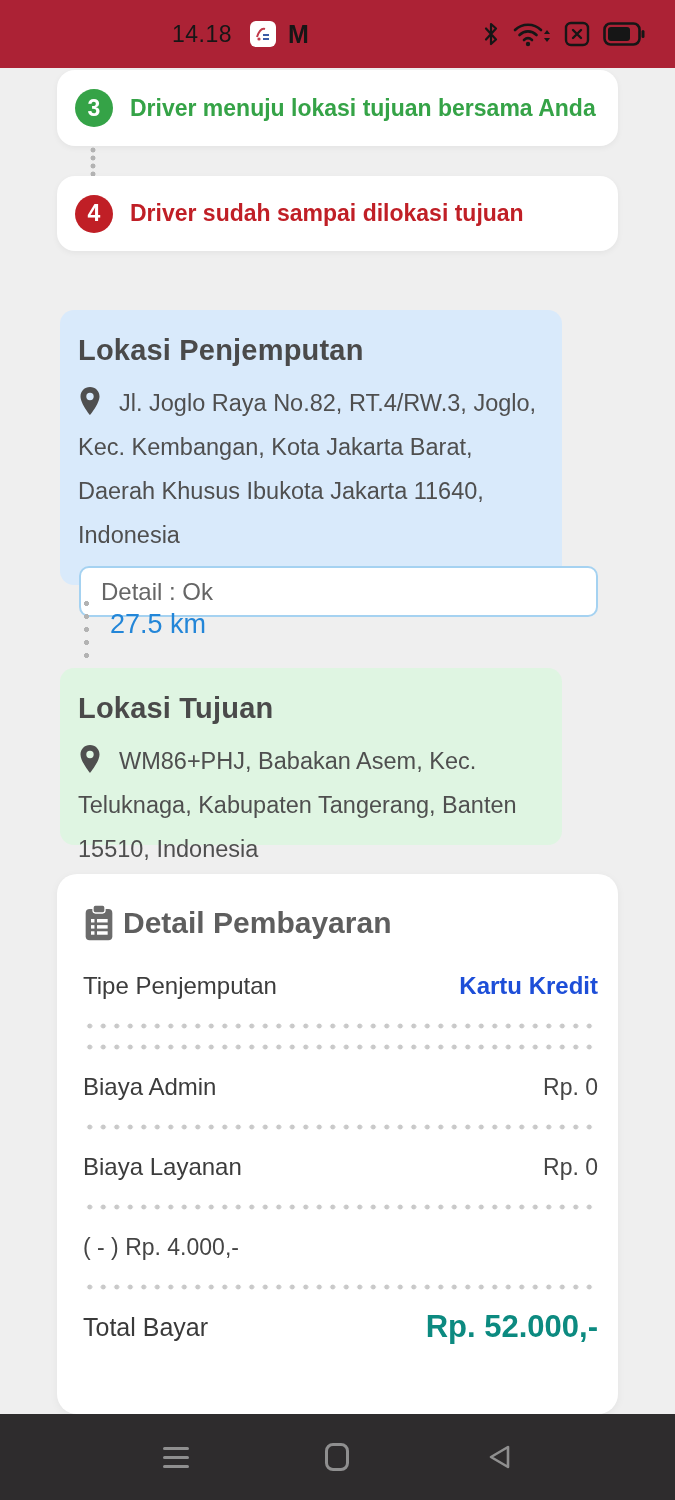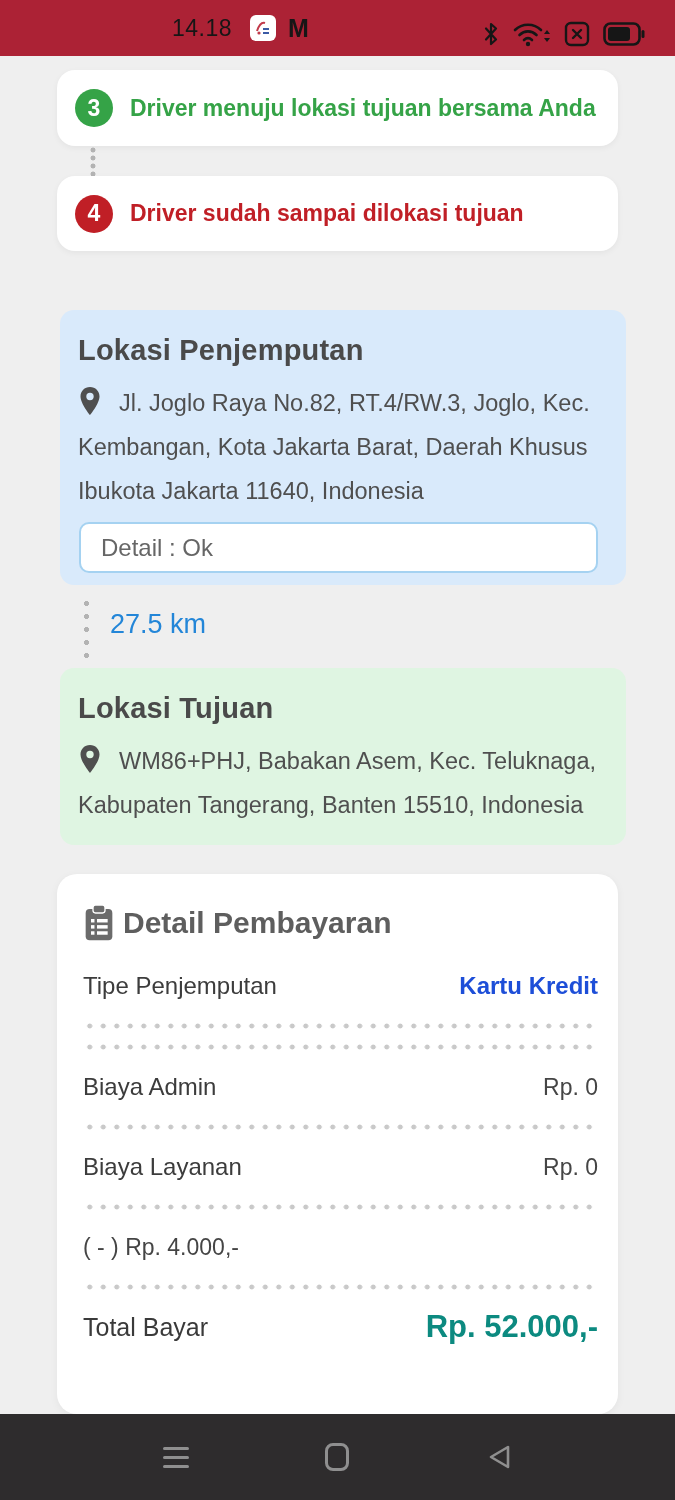--- a/index.html
+++ b/index.html
@@ -5,21 +5,21 @@
   * { margin:0; padding:0; box-sizing:border-box; }
   html,body { background:#d9d9d9; }
   body { font-family:"Liberation Sans", sans-serif; }
   .screen {
     position:relative; width:675px; height:1500px; margin:0 auto;
     background:var(--c-page-bg,#EFEFEF); overflow:hidden;
   }
 
   
   .statusbar {
-    position:absolute; left:0; top:0; width:675px; height:56px;
+    position:absolute; left:0; top:0; width:675px; height:68px;
     background:var(--c-statusbar,#AC2235);
     display:flex; align-items:center; color:#161616;
   }
   .sb-time { margin-left:172px; font-size:23px; font-weight:500; letter-spacing:.5px; }
   .sb-app {
     margin-left:18px; width:26px; height:26px; background:#fff; border-radius:6px;
     display:inline-flex; align-items:center; justify-content:center;
   }
   .sb-gmail { margin-left:12px; font-size:25px; font-weight:900; letter-spacing:-1px; }
   .sb-right { position:absolute; right:30px; top:0; height:68px; display:flex; align-items:center; gap:13px; }
@@ -46,21 +46,21 @@
 
   .vdots {
     background-image:radial-gradient(circle, #b3b3b3 2.3px, transparent 2.7px);
     background-repeat:repeat-y; background-position:center top;
   }
   .connector { position:absolute; left:89px; top:146px; width:8px; height:30px; background-size:8px 8px; }
   .dist-dots { position:absolute; left:82px; top:597px; width:9px; height:62px; background-size:9px 13px; }
 
   
   .loc-card {
-    position:absolute; left:60px; width:566px; border-radius:14px;
+    position:absolute; left:60px; width:502px; border-radius:14px;
     padding:24px 20px 20px 18px;
   }
   .pickup-card { top:310px; height:275px; background:var(--c-pickup-bg,#D9EAFB); }
   .dest-card { top:668px; height:177px; background:var(--c-dest-bg,#DFF5E2); }
   .loc-title { font-size:29px; font-weight:bold; color:#4A4A4A; letter-spacing:.2px; }
   .addr { margin-top:14px; font-size:23.5px; color:#4F4F4F; line-height:44px; }
   .addr .pin { vertical-align:-5px; margin-right:17px; }
   .detail-box {
     margin-top:9px; margin-left:1px; width:519px; height:51px;
     background:#fff; border:2px solid var(--c-input-border,#A5D2F1); border-radius:10px;

